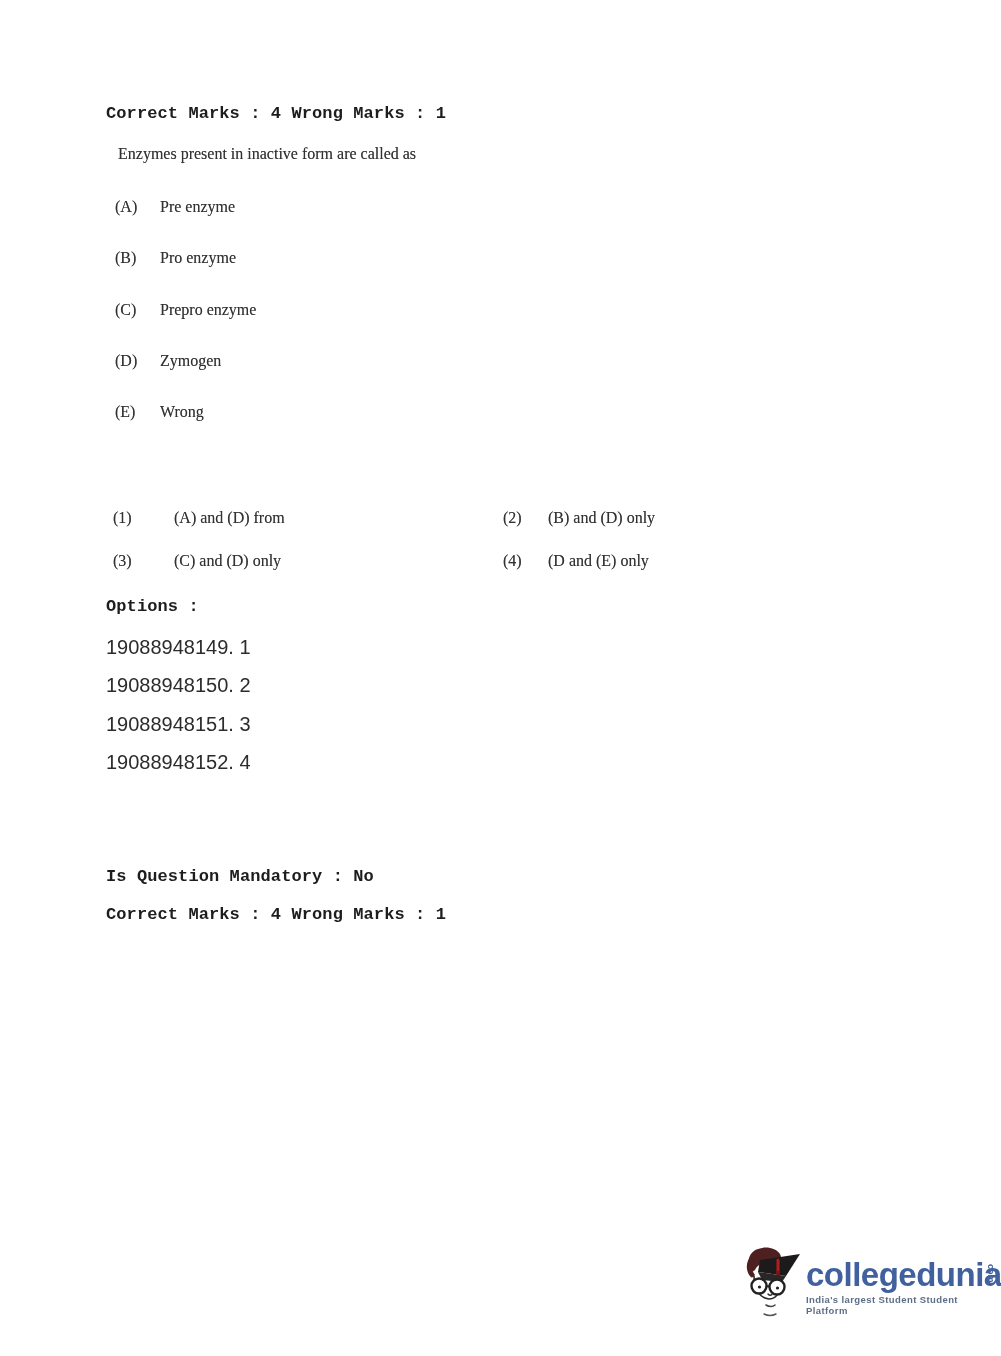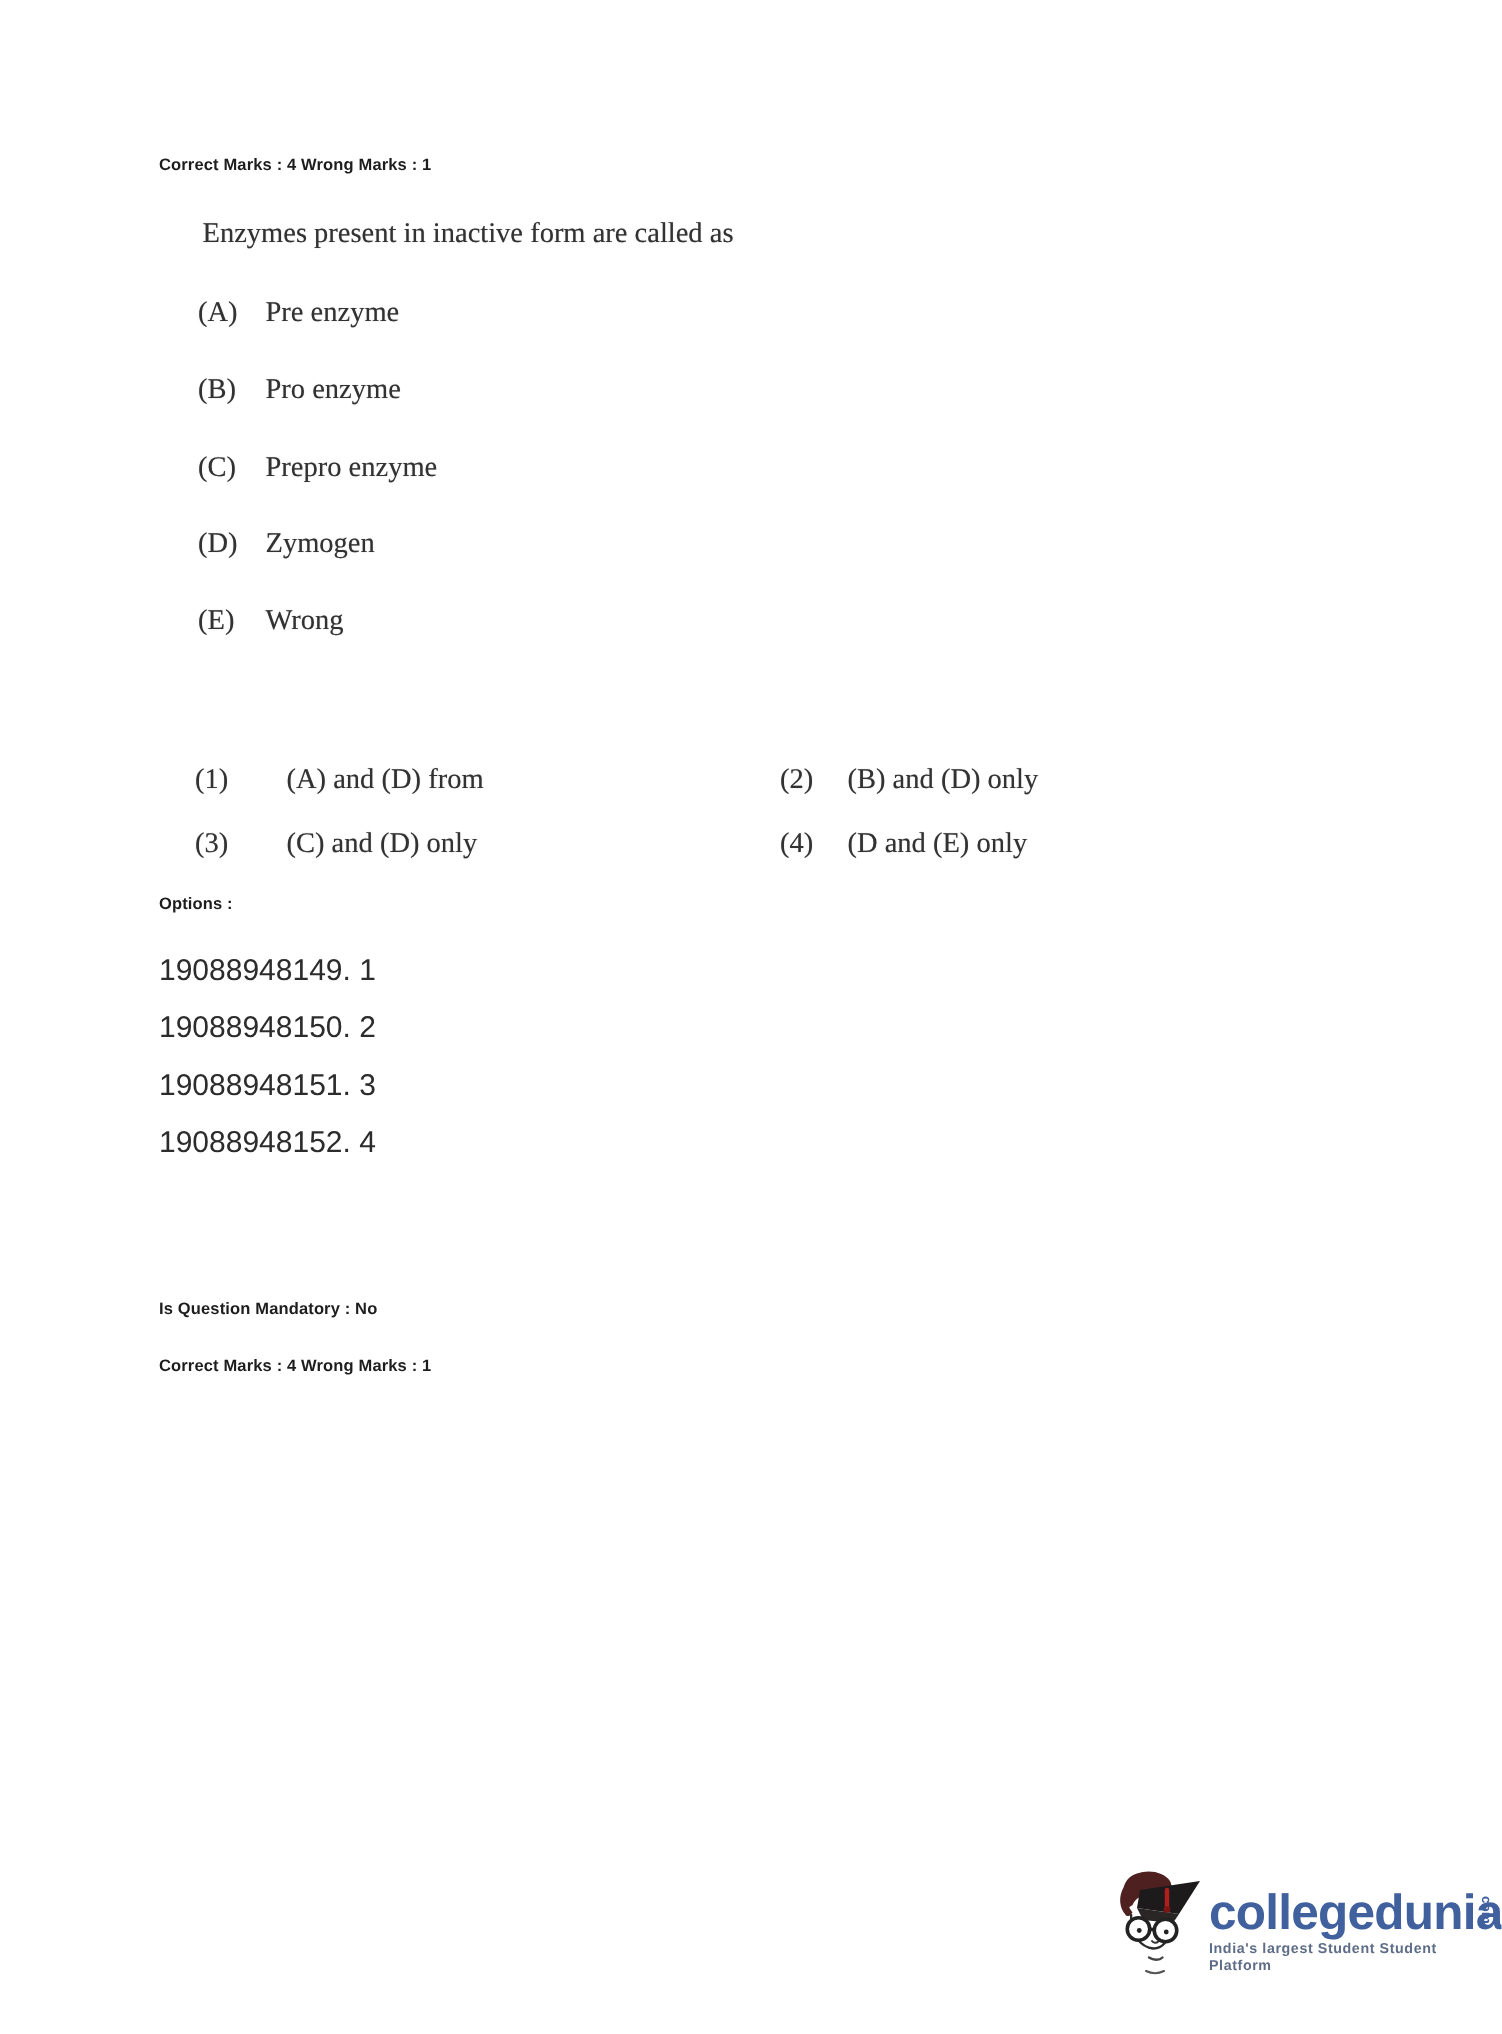--- a/index.html
+++ b/index.html
@@ -13,34 +13,33 @@
   }
   .page {
     position: absolute;
     inset: 0;
     background: #ffffff;
   }
   .abs { position: absolute; white-space: nowrap; }
 
   
   .meta-bold {
-    font-family: Liberation Sans, sans-serif;
+    font-family: Liberation Mono, monospace;
     font-weight: 700;
-    font-size: 11px;
+    font-size: 17px;
     color: #1d1d1d;
     letter-spacing: 0.1px;
   }
 
   
   .scan-serif {
     font-family: "Liberation Serif", serif;
-    font-size: 19px;
+    font-size: 16px;
     color: #323232;
     text-shadow: 0 0 0.6px rgba(60,60,60,0.55);
-    margin-left: 17px;
   }
 
   
   .id-row {
     font-family: "Liberation Sans", sans-serif;
     font-weight: 400;
     font-size: 20px;
     color: #2c2c2c;
   }
 

